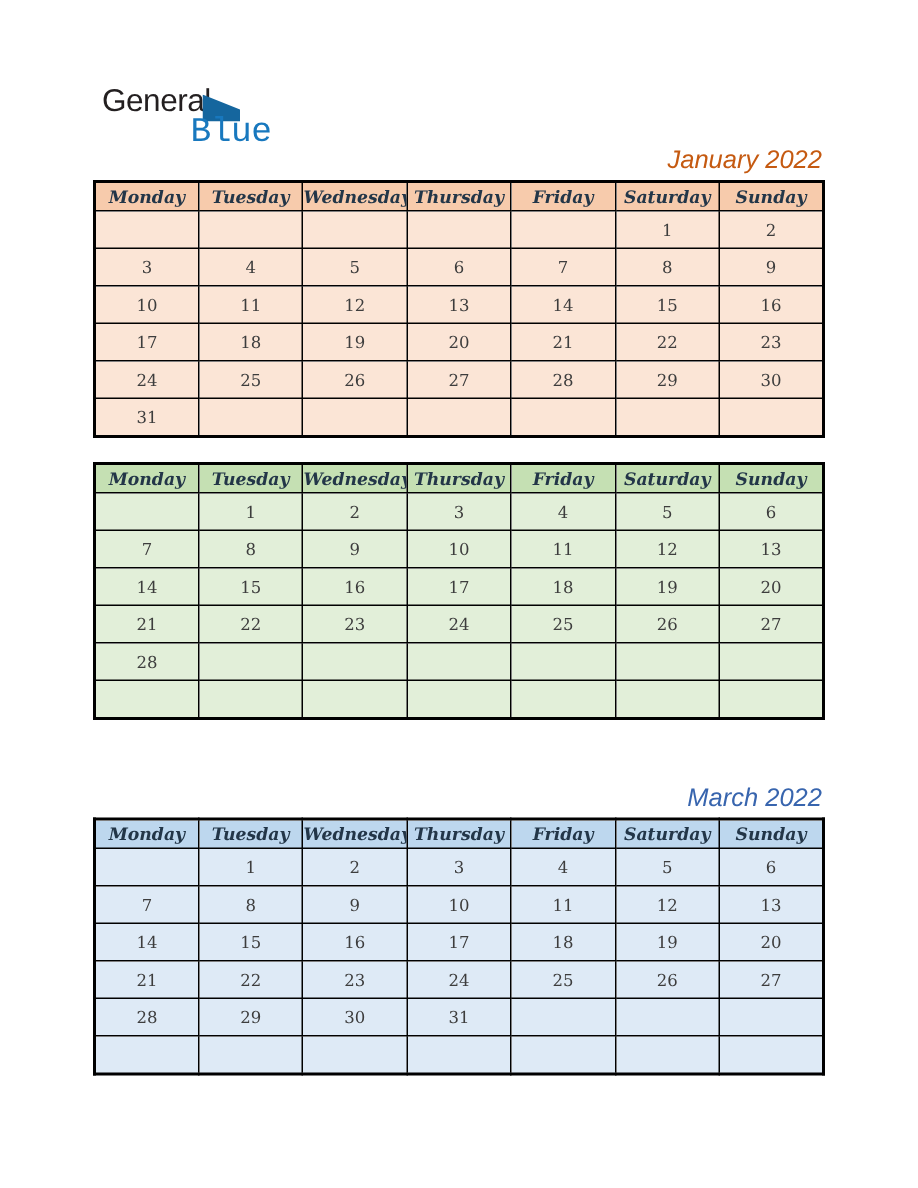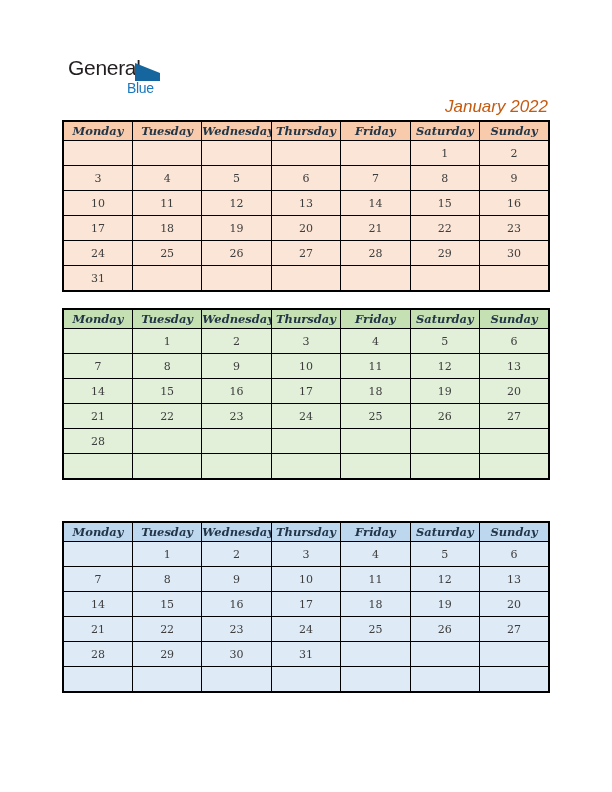--- a/index.html
+++ b/index.html
@@ -39,22 +39,22 @@
     left: 67px;
     top: 6px;
     width: 25px;
     height: 18px;
     display: block;
   }
   .logo-blue {
     position: absolute;
     left: 59px;
     top: 20px;
-    font-family: Liberation Sans, sans-serif;
-    font-size: 14px;
+    font-family: Liberation Mono, monospace;
+    font-size: 23px;
     font-weight: 400;
     letter-spacing: -0.3px;
     line-height: 22px;
   }
 
   
   .month {
     position: absolute;
     left: 62px;
     width: 488px;
@@ -254,20 +254,21 @@
               <td style="background: rgb(226, 239, 217); color: rgb(61, 61, 61);"></td>
               <td style="background: rgb(226, 239, 217); color: rgb(61, 61, 61);"></td>
               <td style="background: rgb(226, 239, 217); color: rgb(61, 61, 61);"></td>
               <td style="background: rgb(226, 239, 217); color: rgb(61, 61, 61);"></td>
               <td style="background: rgb(226, 239, 217); color: rgb(61, 61, 61);"></td>
             </tr>
           </tbody>
         </table>
       </section>
       <section class="month m2">
+        <h2 class="month-title" style="color: rgb(56, 101, 174);">March 2022</h2>
         <table class="cal" style="border-color: rgb(0, 0, 0);">
           <thead>
             <tr>
               <th style="background: rgb(189, 215, 238); color: rgb(35, 54, 72);">Monday</th>
               <th style="background: rgb(189, 215, 238); color: rgb(35, 54, 72);">Tuesday</th>
               <th style="background: rgb(189, 215, 238); color: rgb(35, 54, 72);">Wednesday</th>
               <th style="background: rgb(189, 215, 238); color: rgb(35, 54, 72);">Thursday</th>
               <th style="background: rgb(189, 215, 238); color: rgb(35, 54, 72);">Friday</th>
               <th style="background: rgb(189, 215, 238); color: rgb(35, 54, 72);">Saturday</th>
               <th style="background: rgb(189, 215, 238); color: rgb(35, 54, 72);">Sunday</th>

